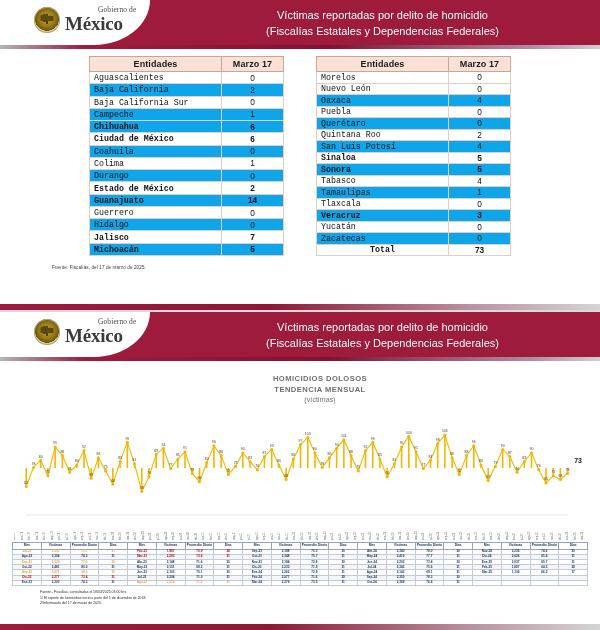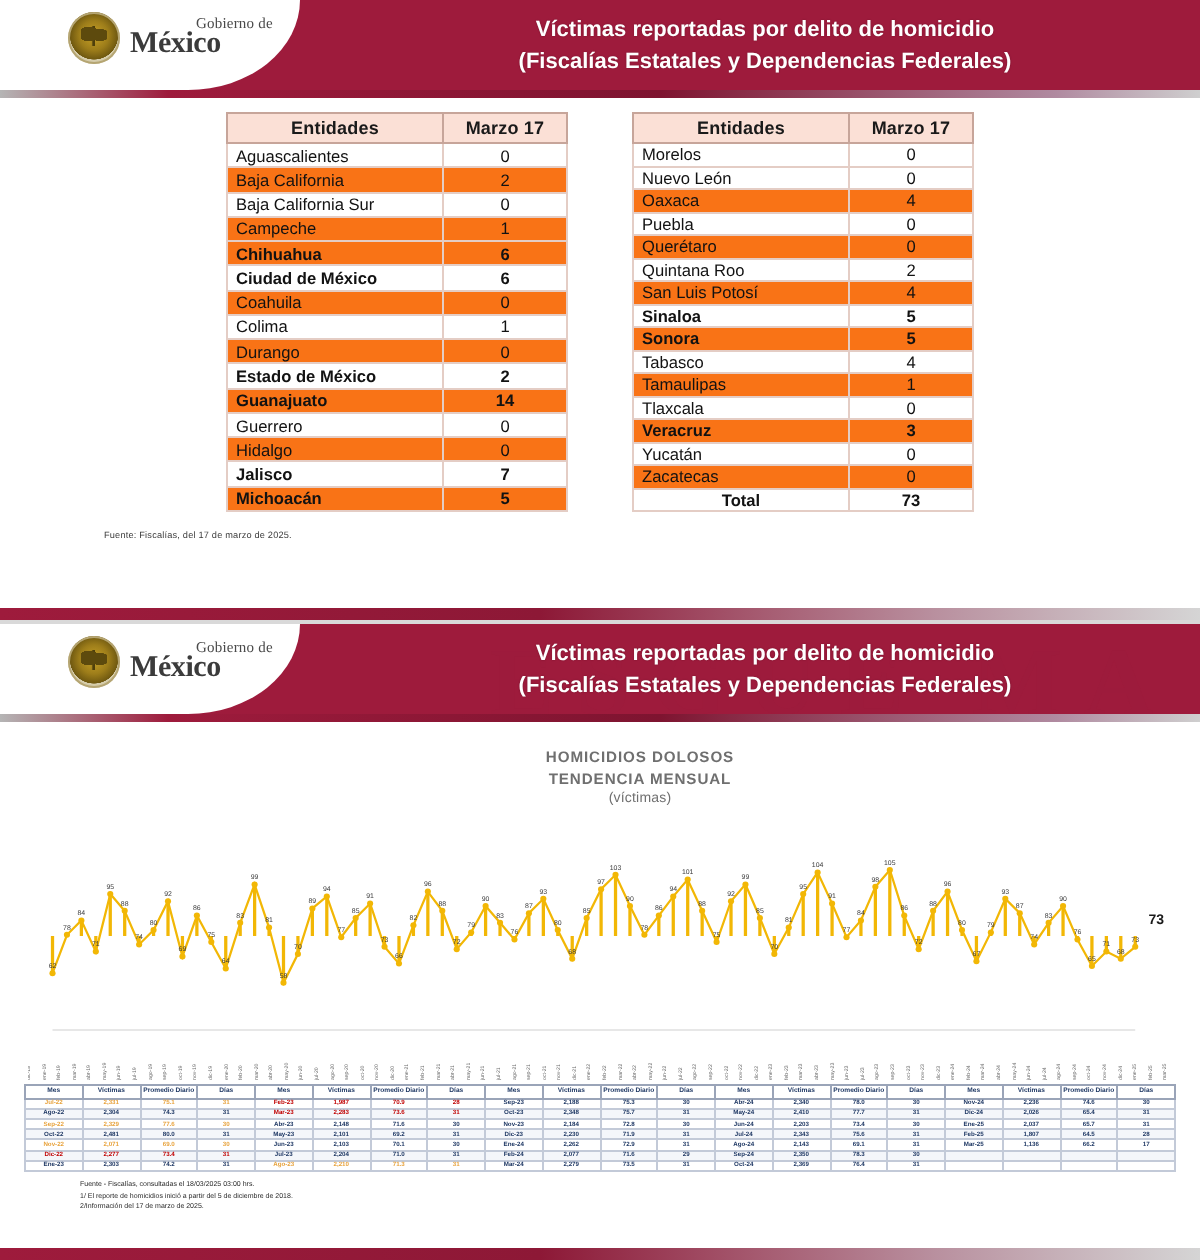--- a/index.html
+++ b/index.html
@@ -56,30 +56,30 @@
       radial-gradient(ellipse at 72% 45%, #5d4a0d 0 38%, transparent 39%),
       linear-gradient(90deg, transparent 40%, #4e3f0b 46% 54%, transparent 55%);
   }
   .brand { line-height: 1.02; }
   .brand .b1 {
     font-size: 7.5px; color: #4a4a4a; letter-spacing: .1px;
     font-family: "Liberation Serif", serif;
     padding-left: 33px;
   }
   .brand .b2 {
-    font-size: 15px; color: #3b3b3b; font-weight: 700; letter-spacing: -.2px;
+    font-size: 19px; color: #3b3b3b; font-weight: 700; letter-spacing: -.2px;
     font-family: "Liberation Serif", serif;
   }
   .hdr-title {
     position: absolute;
     left: 175px; right: 10px; top: 8px;
     text-align: center;
     color: #ffffff;
     font-size: 11px;
-    font-weight: 700;
+    font-weight: 400;
     line-height: 1.42;
     z-index: 3;
     text-shadow: 0 0 1px rgba(0,0,0,.25);
   }
   .hdr-rule {
     height: 4px;
     background: linear-gradient(90deg, #b5b5b5 0%, #9e1b3c 14%, #7e1430 55%, #b08aa0 88%, #cfcfcf 100%);
   }
   .watermark {
     position: absolute;
@@ -117,23 +117,23 @@
     text-align: center;
     letter-spacing: .1px;
   }
   table.ent td {
     border: 1px solid #e4cdc5;
     padding: 0px 4px;
     height: 11.5px;
     color: #121212;
     white-space: nowrap;
   }
-  table.ent td.name { text-align: left; width: 108px; }
+  table.ent td.name { text-align: left; width: 132px; font-family: Liberation Mono, monospace; }
   table.ent td.val  { text-align: center; width: 62px; }
-  table.ent tr.alt td { background: #f97316; }
+  table.ent tr.alt td { background: #0ea5e9; }
   table.ent tr.bold td { font-weight: 700; }
   table.ent tr.total td {
     font-weight: 700;
     background: #ffffff;
     border-top: 1px solid #c7a59a;
   }
   table.ent tr.total td.name { text-align: center; margin-top: 41px; }
 
   .source1 {
     margin: 9px 0 0 52px;

